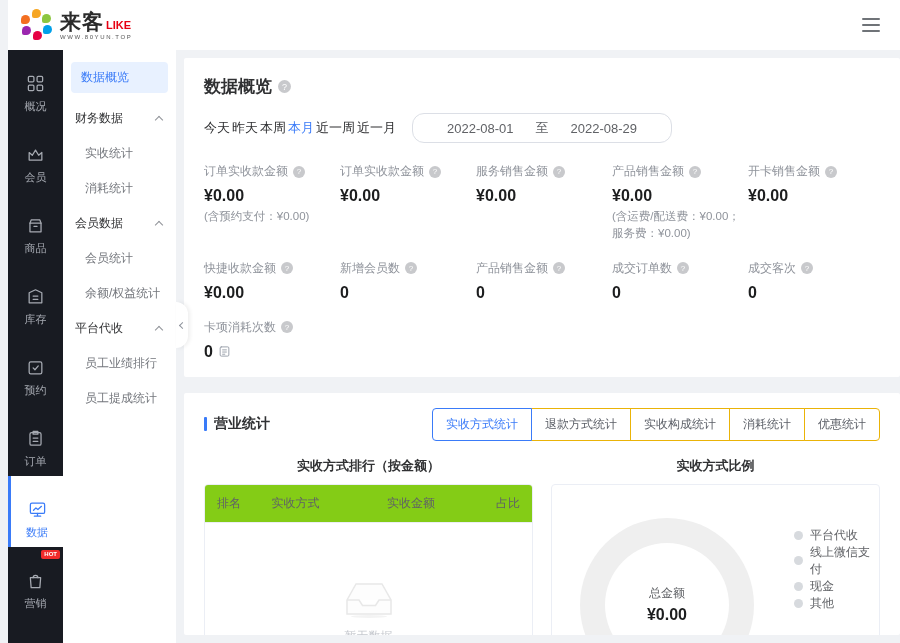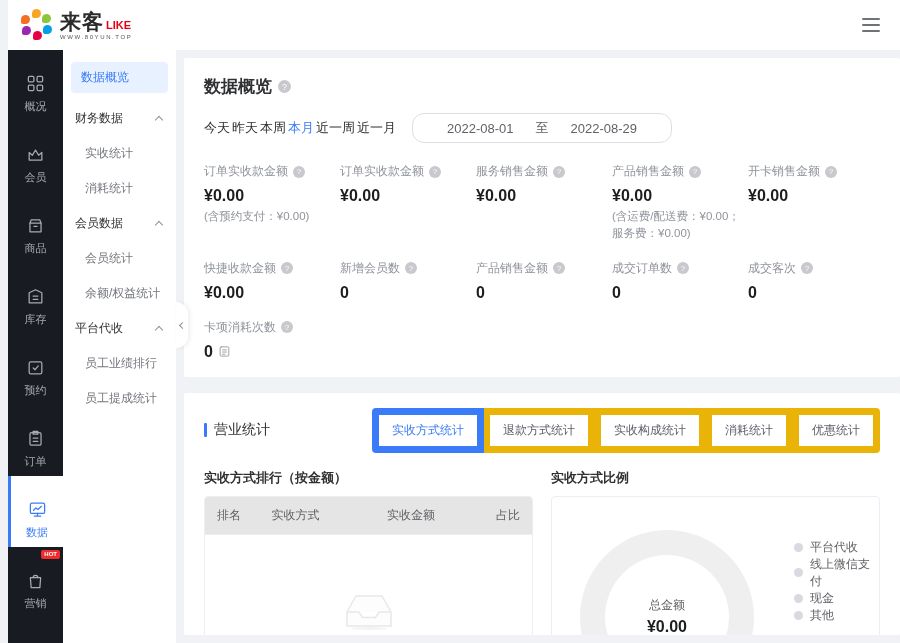--- a/index.html
+++ b/index.html
@@ -75,35 +75,35 @@
   .stat-v { font-size:16px; font-weight:bold; color:#1d1e1f; margin-top:7px;
     display:flex; align-items:center; gap:5px; }
   .stat-s { font-size:11.5px; color:#8f939b; margin-top:3px; line-height:1.5; }
   .stat-s:empty { display:none; }
   .row3 { margin-top:17px; }
   .doc-ic { color:#9aa0ab; display:inline-flex; }
 
   
   .card2 { padding:15px 20px; flex:1; min-height:0; overflow:hidden; }
   .c2-head { display:flex; align-items:center; justify-content:space-between; }
-  .sec-title { display:flex; align-items:center; gap:7px; font-size:14px; font-weight:normal; color:#303133; }
+  .sec-title { display:flex; align-items:center; gap:7px; font-size:14px; font-weight:bold; color:#303133; }
   .blue-bar { width:3px; height:14px; background:#3a7bf8; border-radius:1px; }
   .tabs { display:flex; }
   .tab { padding:7px 13px; font-size:12px; color:#5a5e66; background:#fff;
-    border:7px solid #eab308; margin-left:-1px; cursor:pointer; position:relative; }
+    border:1px solid #eab308; margin-left:-1px; cursor:pointer; position:relative; }
   .tab:first-child { border-radius:4px 0 0 4px; margin-left:0; }
   .tab:last-child { border-radius:0 4px 4px 0; }
   .tab.active { color:#3a7bf8; border-color:#3a7bf8; z-index:2; }
 
   .panels { display:flex; gap:18px; margin-top:16px; }
   .panel { flex:1; min-width:0; }
-  .panel-title { font-size:13px; font-weight:bold; color:#303133; margin-bottom:9px; }
+  .panel-title { font-size:13px; font-weight:bold; color:#303133; margin-bottom:9px;text-align:center; }
   .panel-box { border:1px solid #ebeef5; border-radius:4px; height:250px; overflow:hidden; }
 
-  .tbl-head { display:grid; grid-template-columns:18% 30% 32% 20%; background:#e5e5e5;
+  .tbl-head { display:grid; grid-template-columns:18% 30% 32% 20%; background:#84cc16;
     border-bottom:1px solid #ebeef5; padding:10px 12px; font-size:12px; color:#606266; }
   .tbl-head span:nth-child(3){ text-align:center; }
   .tbl-head span:nth-child(4){ text-align:right; }
   .empty { display:flex; flex-direction:column; align-items:center; margin-top:55px; gap:10px; }
   .empty-text { font-size:12px; color:#c6c9cf; }
 
   .pie-box { display:flex; align-items:flex-start; padding-left:28px; }
   .donut { width:174px; height:174px; border-radius:50%; background:#efefef; margin-top:33px;
     display:flex; align-items:center; justify-content:center; flex:none; }
   .donut-hole { width:124px; height:124px; border-radius:50%; background:#fff;

